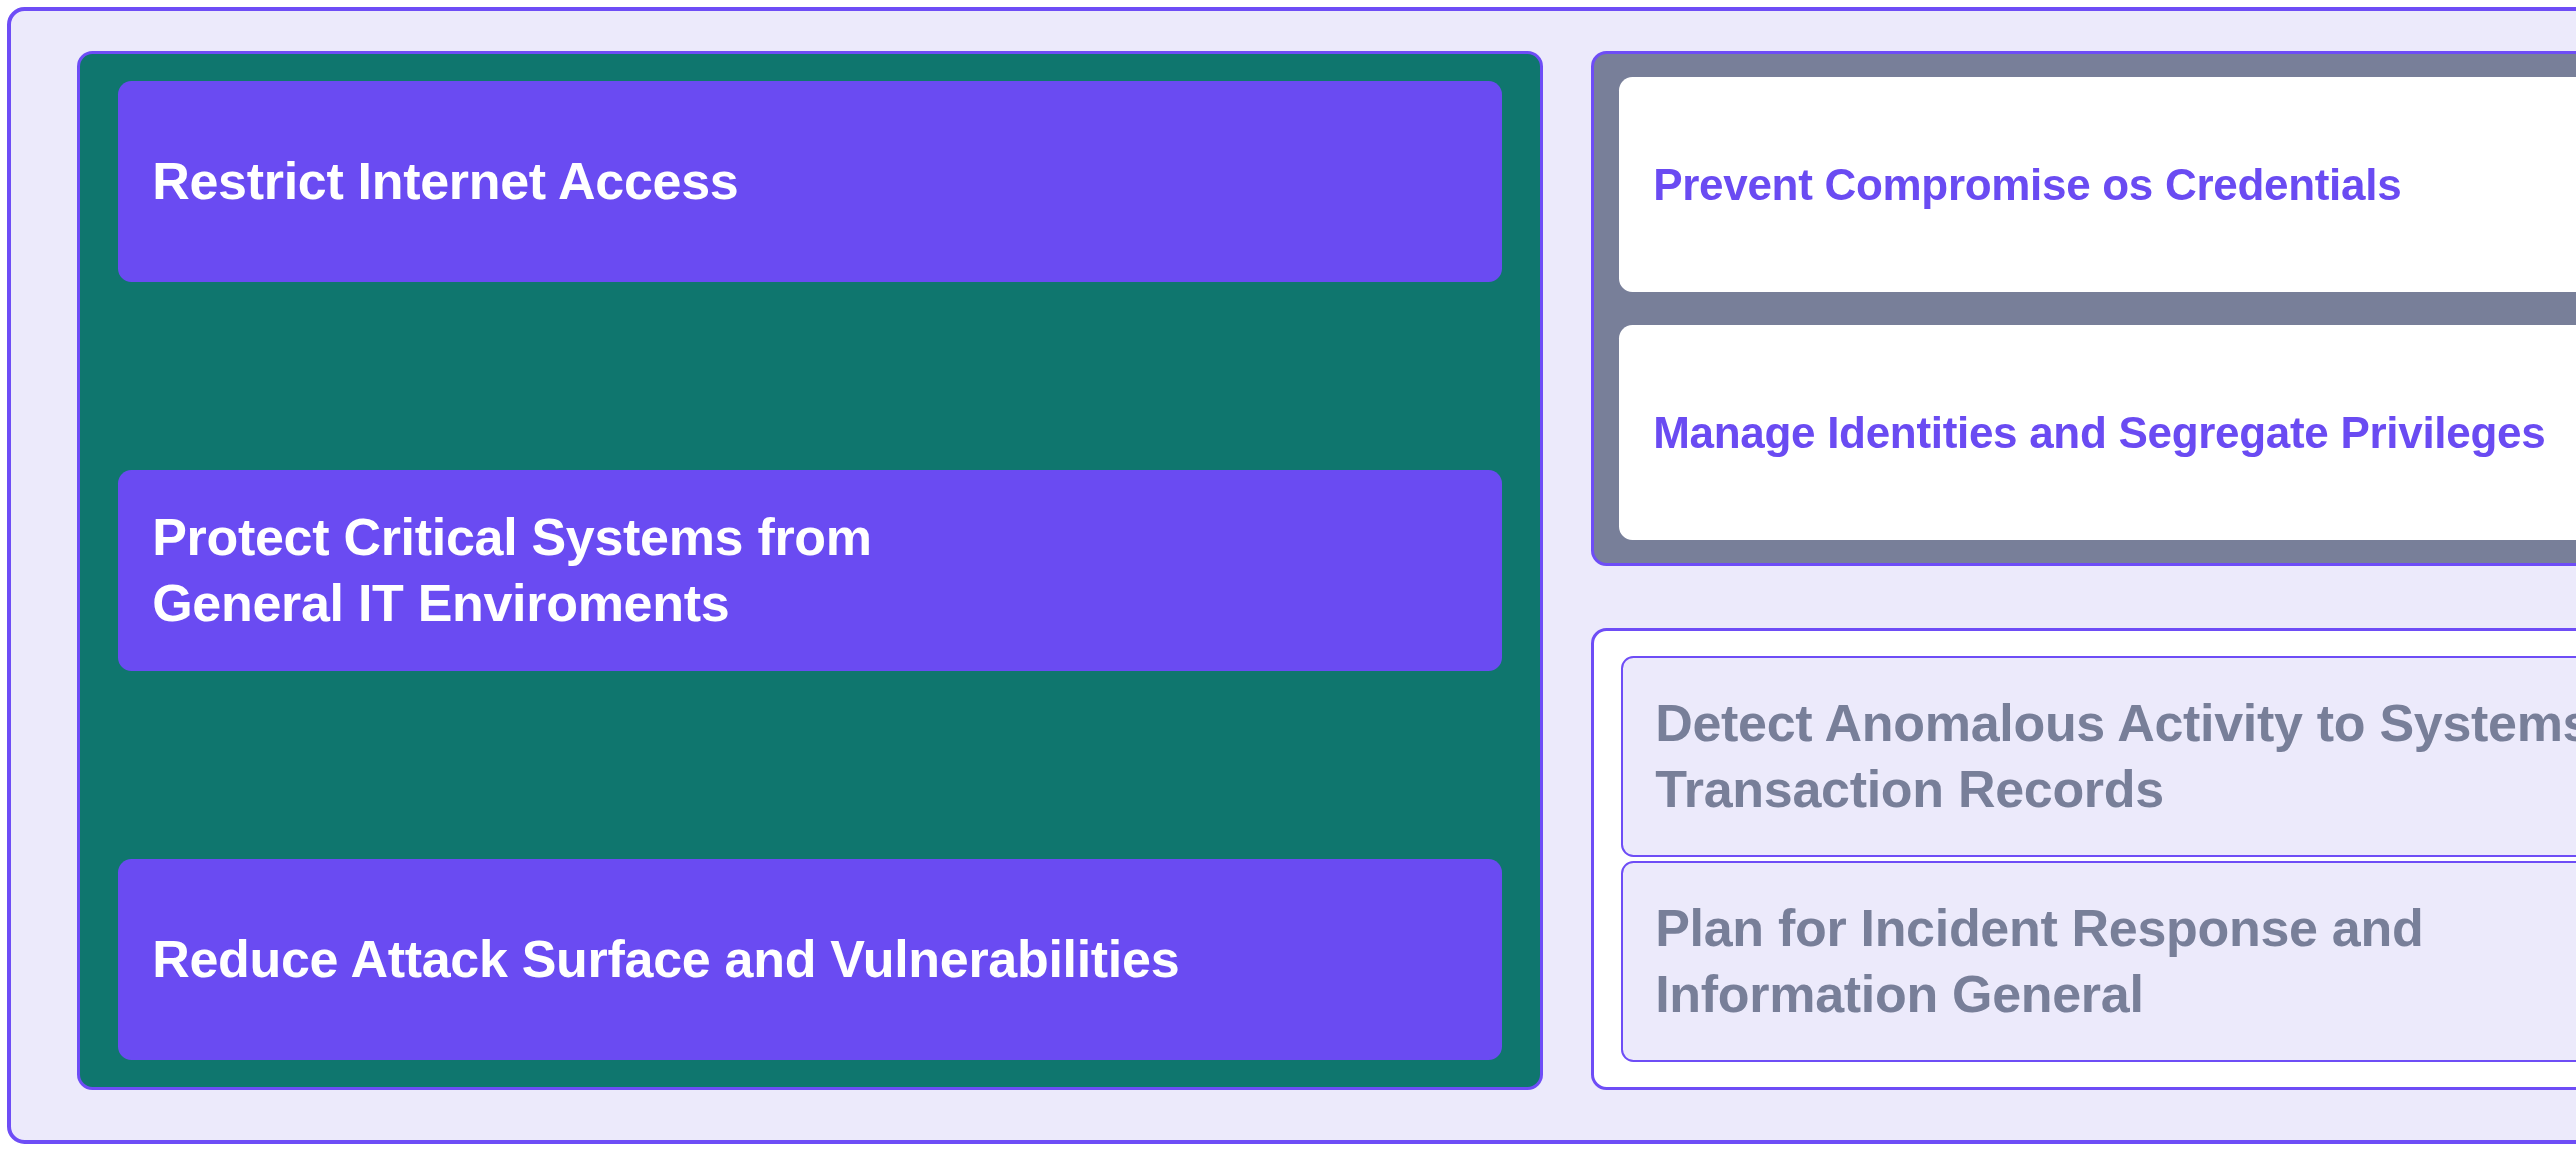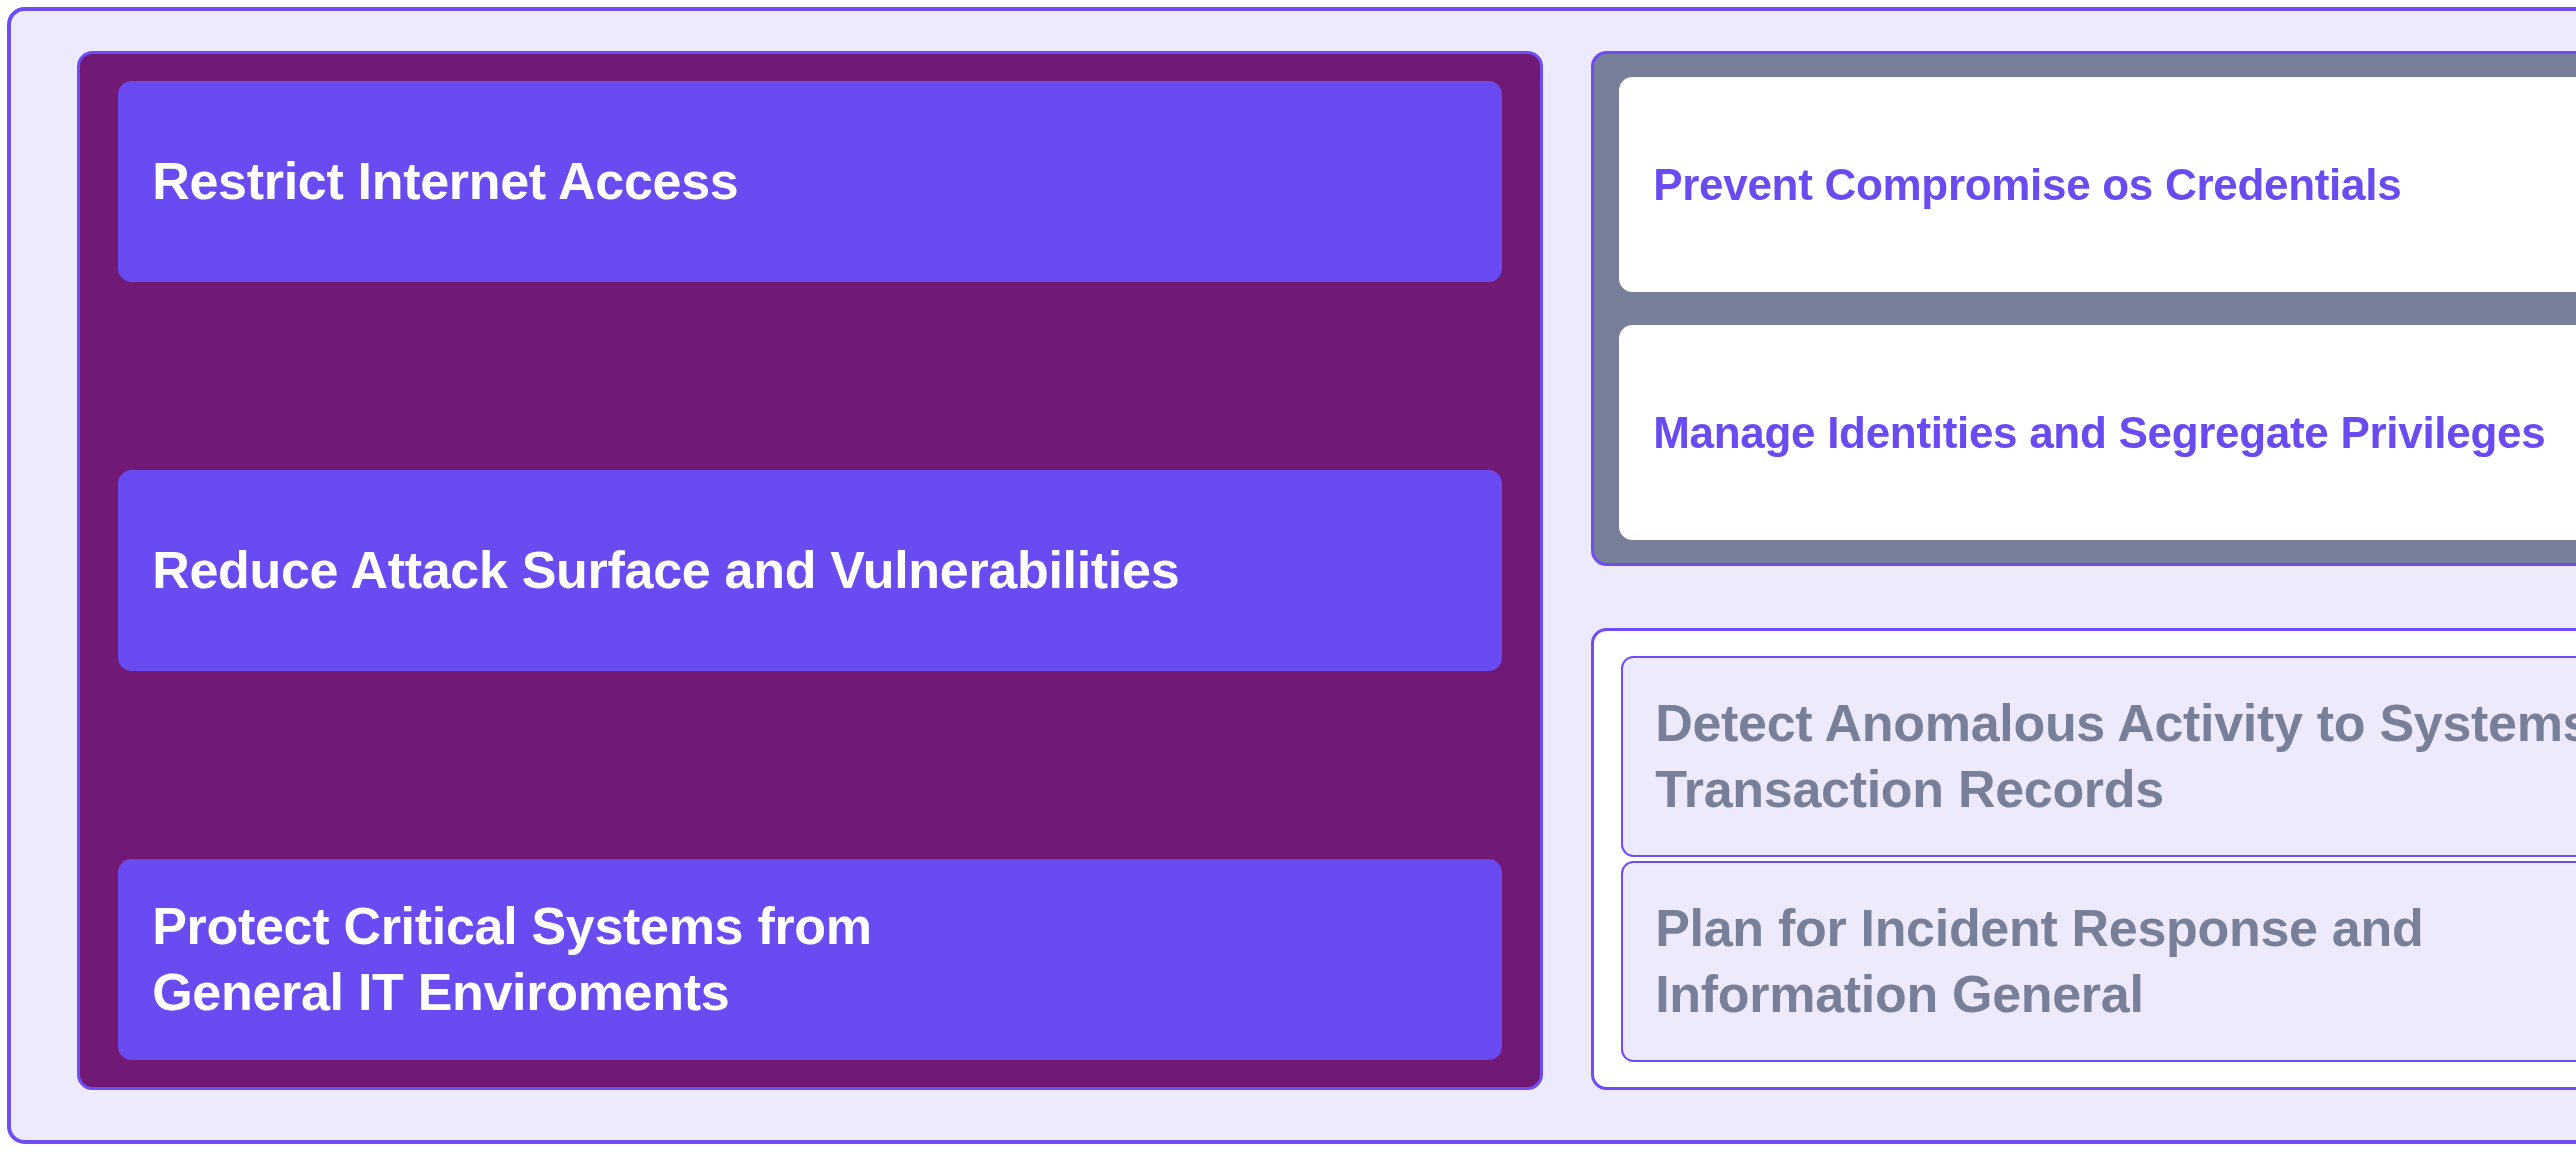--- a/index.html
+++ b/index.html
@@ -27,21 +27,21 @@
     flex-direction: row;
     align-items: flex-start;
     padding: 40px 40px 40px 66px;
     gap: 48px;
   }
 
   
   .left-panel {
     width: 1466px;
     height: 1039px;
-    background: #701a75;
+    background: #0f766e;
     border: 3.6px solid #6e4df6;
     border-radius: 15.5px;
     padding: 27px 38px;
     display: flex;
     flex-direction: column;
     justify-content: space-between;
     flex: 0 0 auto;
   }
 
   .solid-card {
@@ -137,26 +137,26 @@
 
 <div class="outer-frame">
 
   <div class="left-panel">
 
     <div class="solid-card">
       <span class="card-text">Restrict Internet Access</span>
     </div>
 
     <div class="solid-card">
-      <span class="card-text">Reduce Attack Surface and Vulnerabilities</span>
+      <span class="card-text">Protect Critical Systems from
+General IT Enviroments</span>
     </div>
 
     <div class="solid-card">
-      <span class="card-text">Protect Critical Systems from
-General IT Enviroments</span>
+      <span class="card-text">Reduce Attack Surface and Vulnerabilities</span>
     </div>
 
 
   </div>
 
   <div class="right-column">
 
     <div class="gray-panel">
 
       <div class="white-card">

